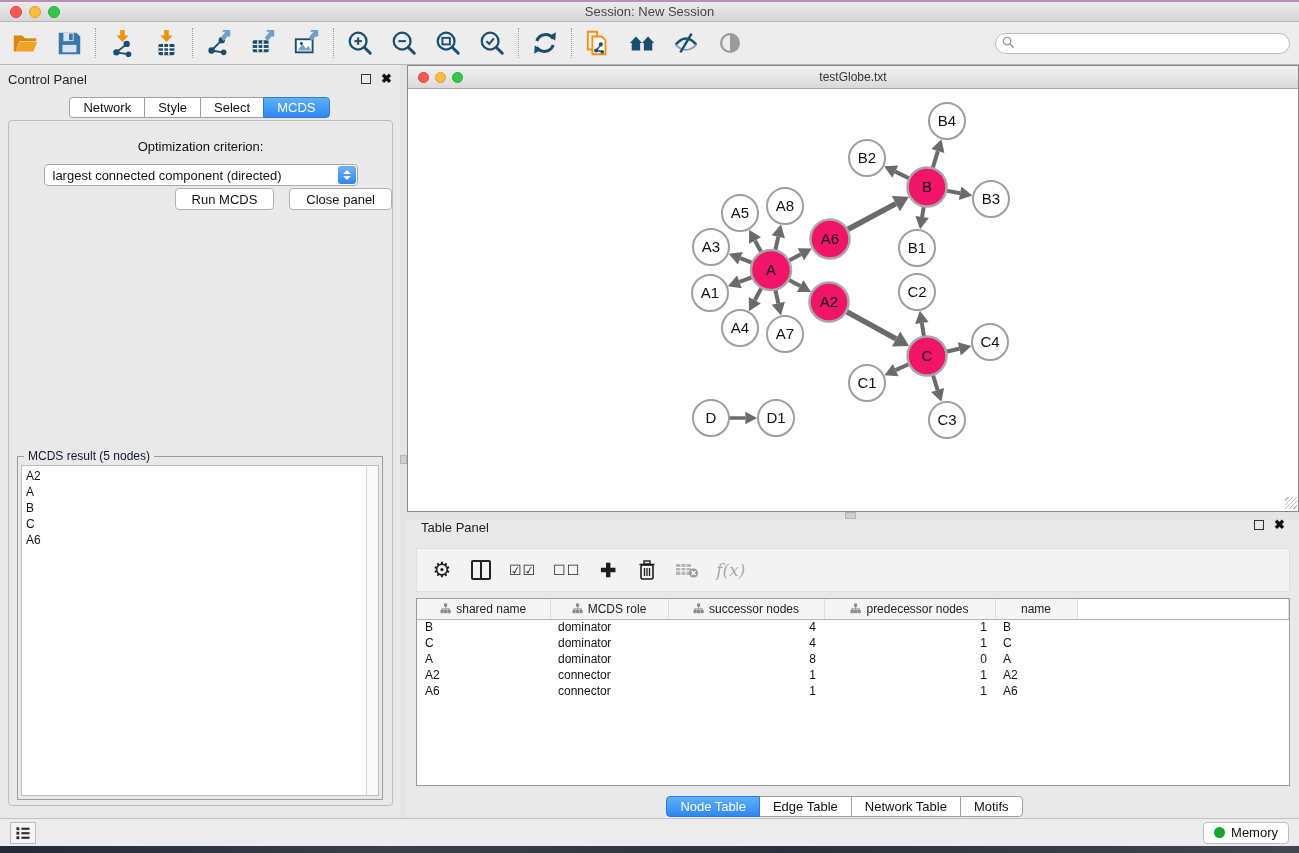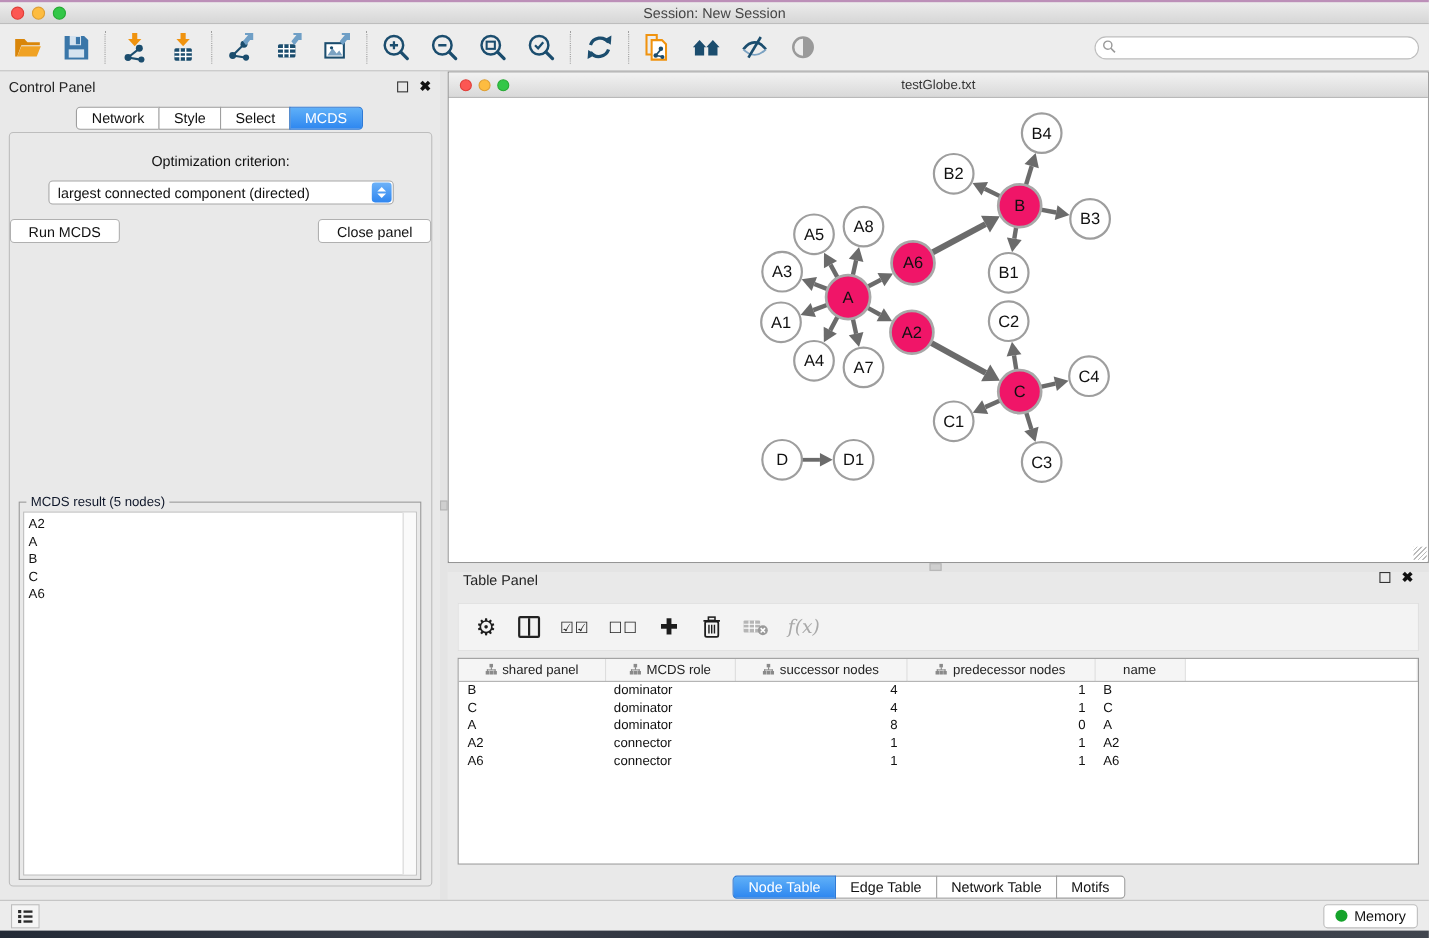--- a/index.html
+++ b/index.html
@@ -43,21 +43,21 @@
   .seg-tab.active { background:linear-gradient(#5fb0f8,#2e87f0); border-color:#2e7ad6; color:#fff; z-index:1; }
   .cp-content { position:absolute; left:8px; right:7px; top:55px; bottom:12px; background:#e9e9e9;
     border:1px solid #bdbdbd; border-radius:4px; }
   .opt-label { text-align:center; font-size:13px; color:#111; margin-top:18px; }
   .cp-select { position:relative; margin:10px auto 0; width:314px; height:22px; background:#fff;
     border:1px solid #a8a8a8; border-radius:4px; display:flex; align-items:center; padding-left:8px; font-size:13px; color:#111; }
   .cp-select .stepper { position:absolute; right:1px; top:1px; width:18px; height:18px; border-radius:3px;
     background:linear-gradient(#6db2f8,#2f86f0); display:flex; flex-direction:column; align-items:center; justify-content:center; gap:2px; }
   .chev-up { width:0;height:0;border-left:4px solid transparent;border-right:4px solid transparent;border-bottom:4px solid #fff; }
   .chev-dn { width:0;height:0;border-left:4px solid transparent;border-right:4px solid transparent;border-top:4px solid #fff; }
-  .cp-buttons { display:flex; justify-content:space-between; gap:15px; margin-top:13px; }
+  .cp-buttons { display:flex; justify-content:flex-end; gap:15px; margin-top:2px; }
   .aq-btn { background:#fff; border:1px solid #b0b0b0; border-radius:4px; height:22px; padding:0 16px;
     font-size:13px; color:#111; display:flex; align-items:center; }
   .groupbox { position:absolute; left:8px; right:9px; top:335px; bottom:5px; border:1px solid #9a9a9a; }
   .groupbox .legend { position:absolute; left:6px; top:-8px; background:#e9e9e9; padding:0 4px; font-size:12px; color:#0f172a; }
   .result-list { position:absolute; left:3px; right:3px; top:8px; bottom:3px; background:#fff; border:1px solid #bdbdbd; display:flex; }
   .rl-items { flex:1; padding-top:2px; }
   .rl-items .item { font-size:12px; color:#111; padding:0 4px; line-height:16px; }
   .rl-scroll { width:12px; border-left:1px solid #d6d6d6; background:#fafafa; }
 
   
@@ -553,21 +553,21 @@
                         <rect x="4" y="0.5" width="3.2" height="3.2"></rect>
                         <rect x="0.5" y="7" width="3.2" height="3.2"></rect>
                         <rect x="4" y="7" width="3.2" height="3.2"></rect>
                         <rect x="7.5" y="7" width="3.2" height="3.2"></rect>
                         <rect x="5.2" y="3.5" width="1" height="2.5"></rect>
                         <rect x="1.6" y="5.5" width="8" height="1"></rect>
                         <rect x="1.6" y="5.5" width="1" height="1.8"></rect>
                         <rect x="8.6" y="5.5" width="1" height="1.8"></rect>
                       </g>
                     </svg>
-                    <span>shared panel</span>
+                    <span>shared name</span>
                   </span>
                 </th>
                 <th>
                   <span class="hwrap">
                     <svg width="11" height="11" viewBox="0 0 11 11">
                       <g fill="#8a8a8a">
                         <rect x="4" y="0.5" width="3.2" height="3.2"></rect>
                         <rect x="0.5" y="7" width="3.2" height="3.2"></rect>
                         <rect x="4" y="7" width="3.2" height="3.2"></rect>
                         <rect x="7.5" y="7" width="3.2" height="3.2"></rect>

